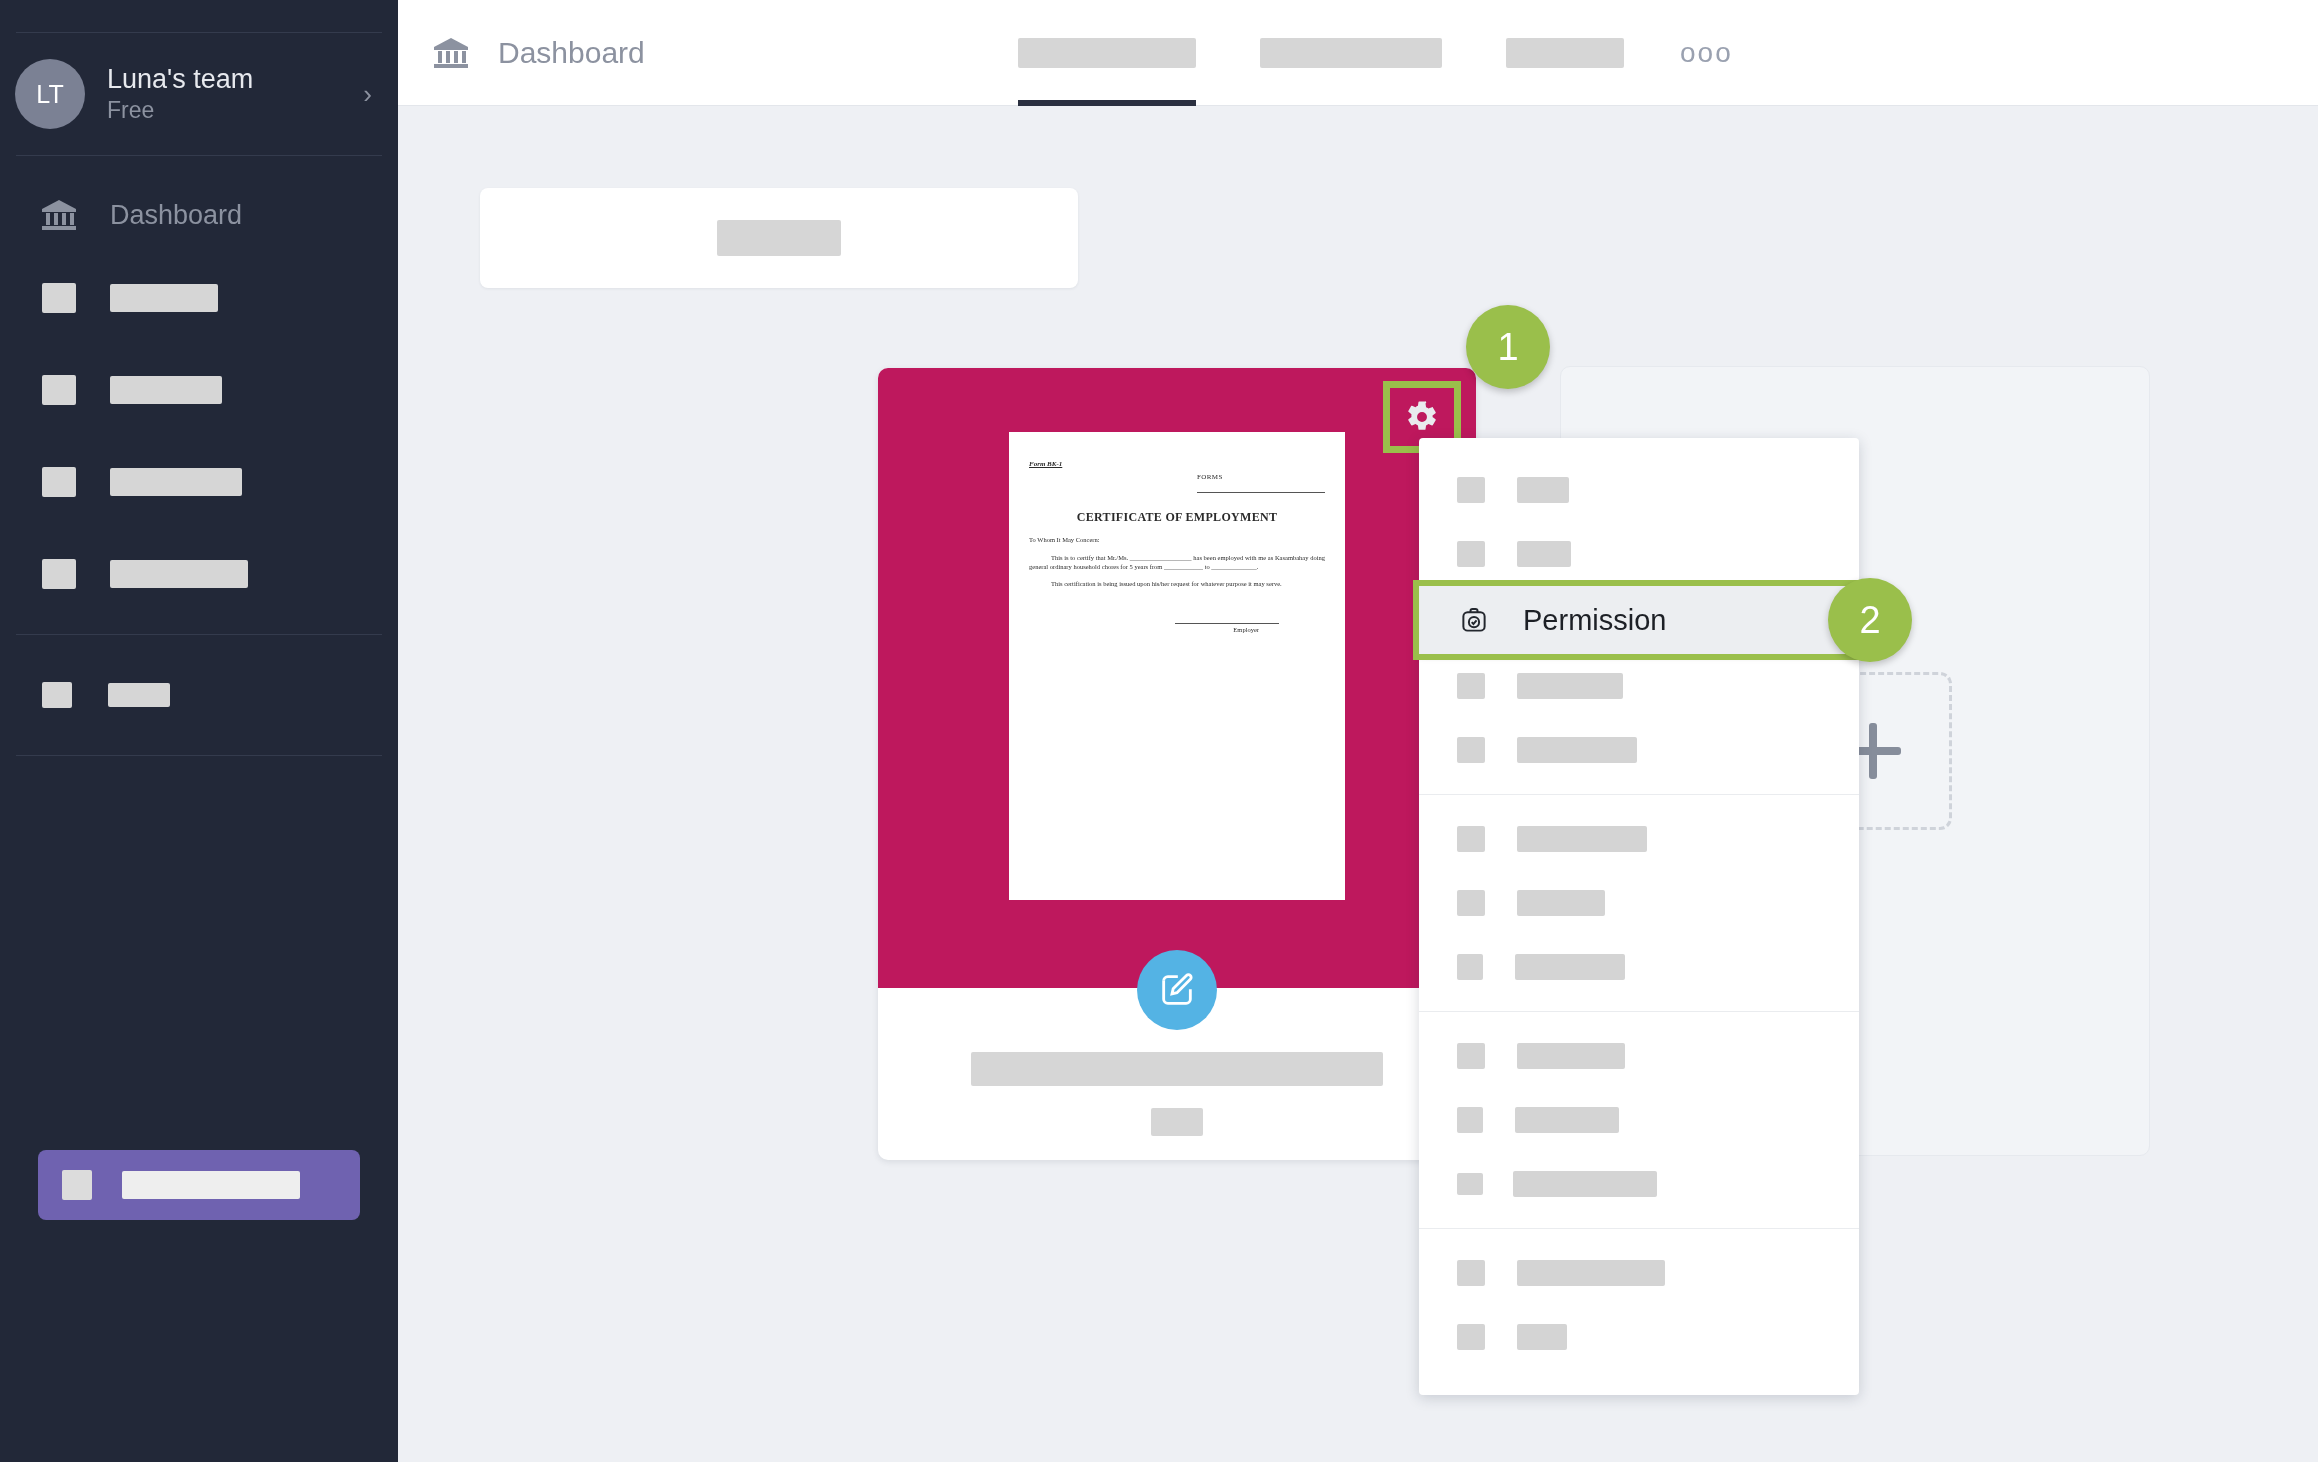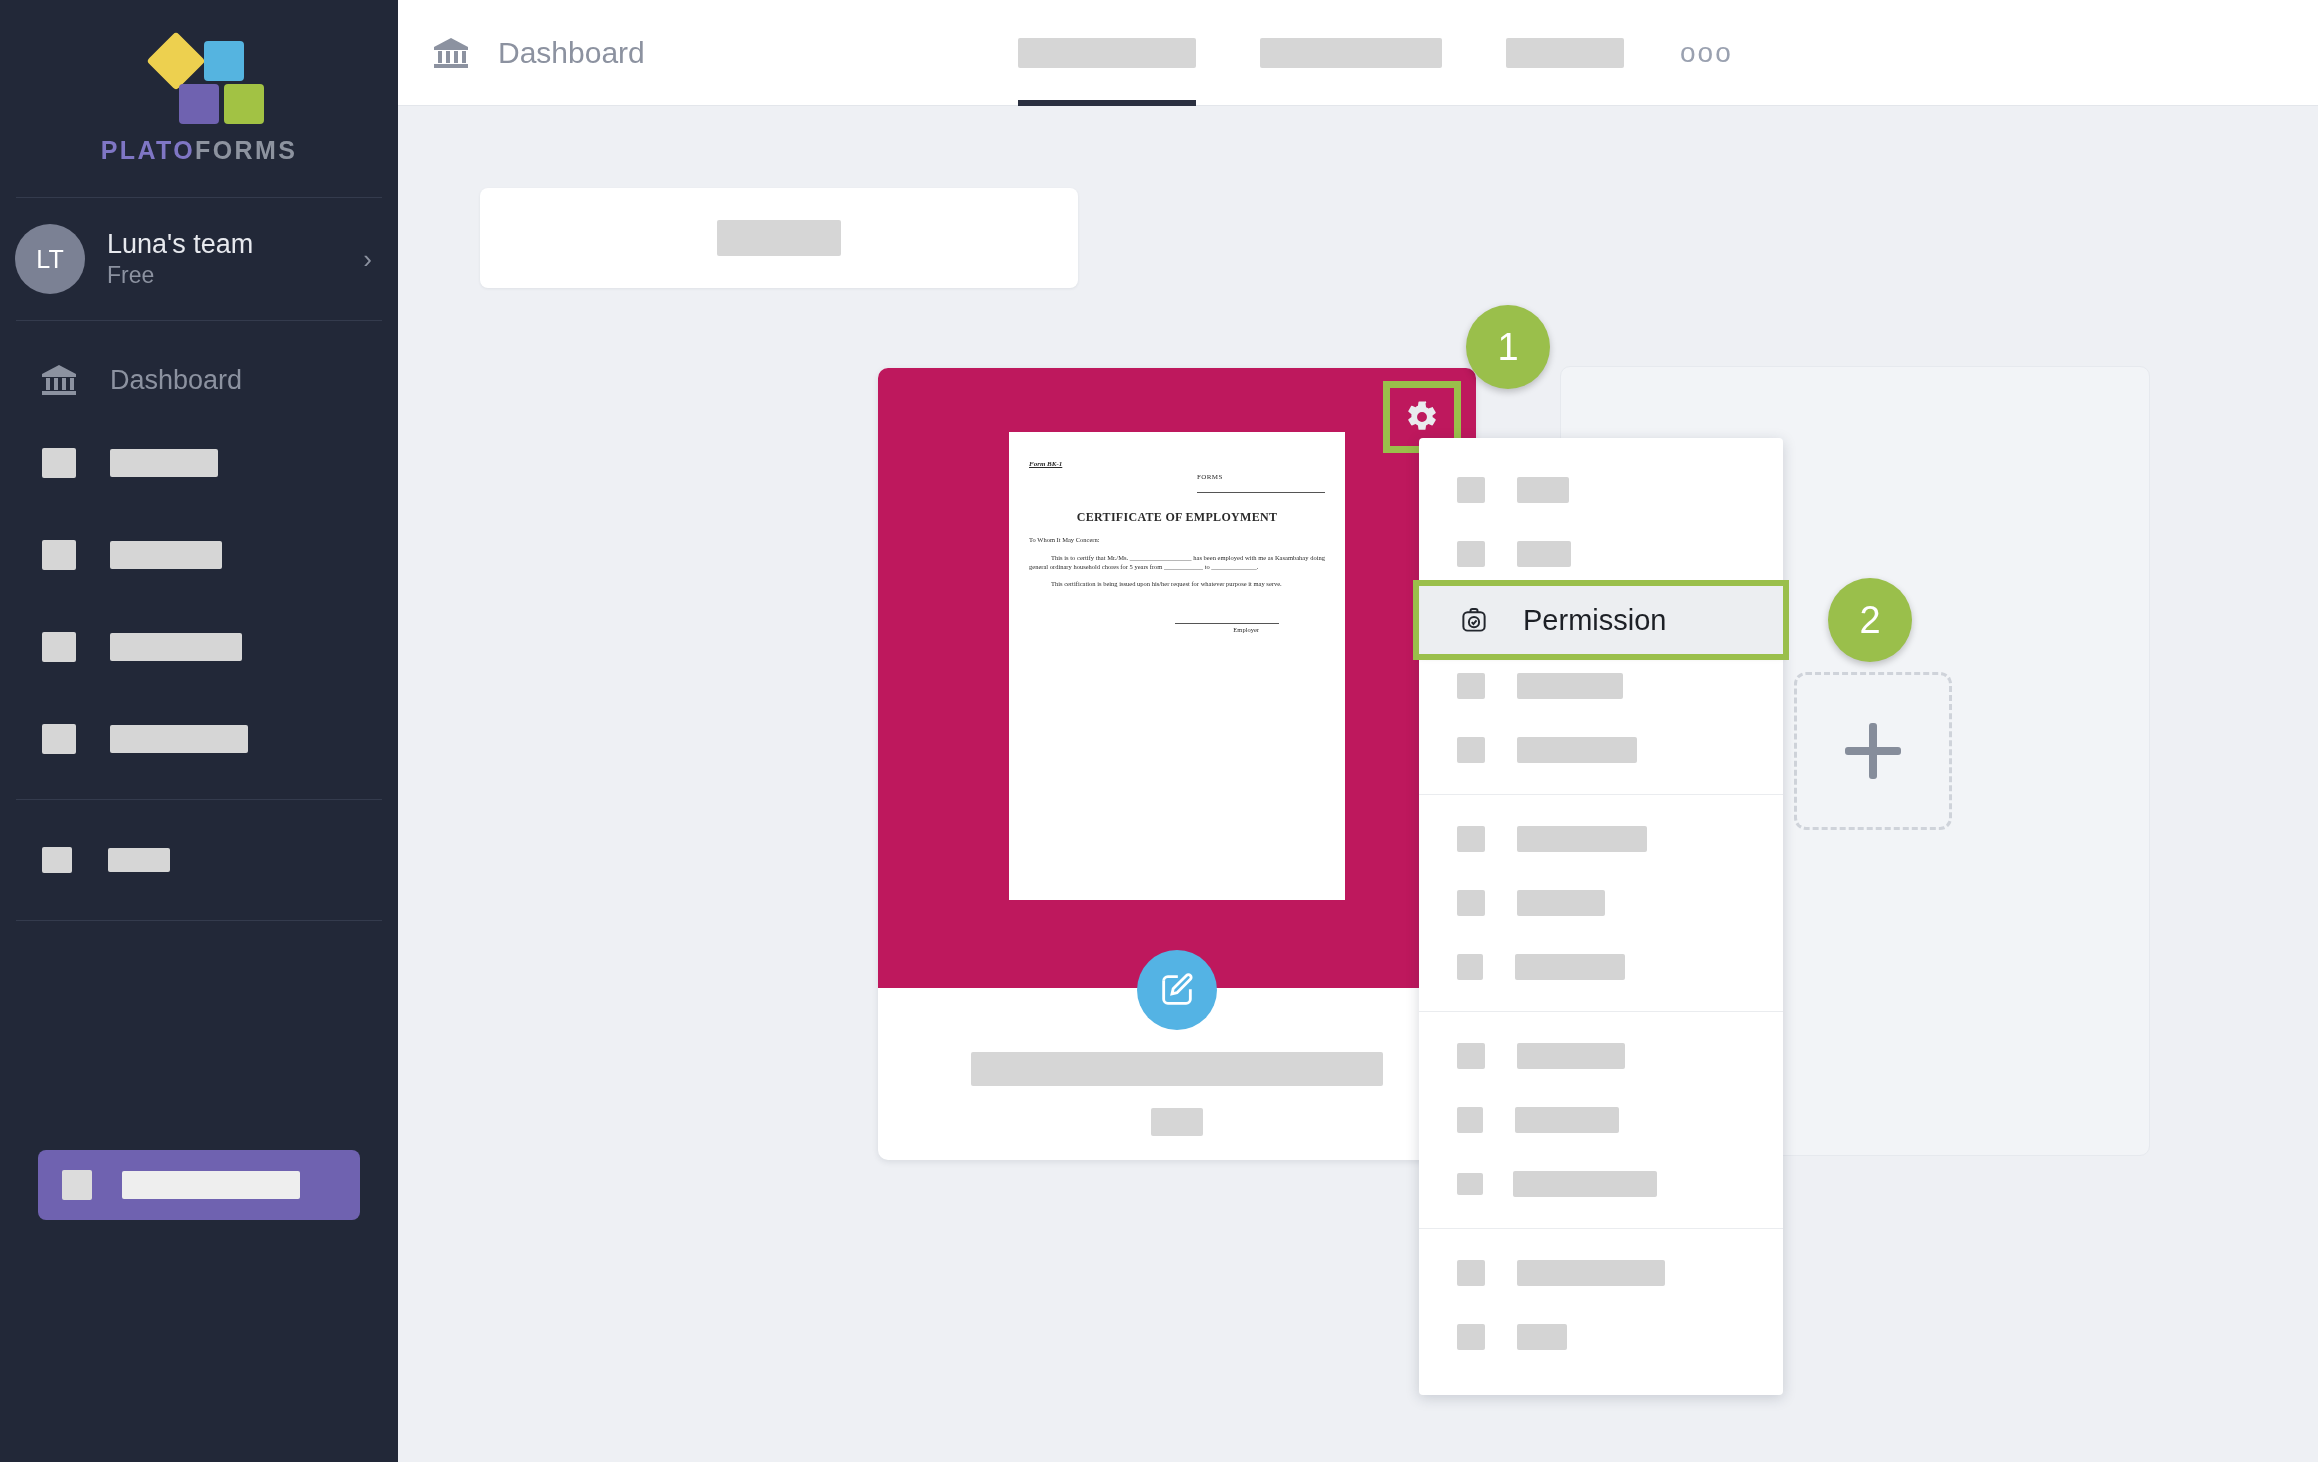--- a/index.html
+++ b/index.html
@@ -152,21 +152,21 @@
     width: 80px; height: 80px; border-radius: 50%; background: #54b3e4;
     display: flex; align-items: center; justify-content: center; cursor: pointer; z-index: 3;
   }
   .edit-fab svg { width: 40px; height: 40px; fill: none; stroke: #fff; stroke-width: 1.7; }
   .form-footer { padding-top: 64px; display: flex; flex-direction: column; align-items: center; }
   .footer-bar1 { width: 412px; height: 34px; background: #d6d6d6; border-radius: 2px; }
   .footer-bar2 { width: 52px; height: 28px; background: #d6d6d6; border-radius: 2px; margin-top: 22px; }
 
   
   .menu {
-    position: absolute; left: 1021px; top: 438px; width: 364px;
+    position: absolute; left: 1021px; top: 438px; width: 440px;
     background: #fff; border-radius: 4px; box-shadow: 0 3px 14px rgba(30,40,60,.18);
     padding: 8px 0 14px 0;
   }
   .menu-group { padding: 12px 0; }
   .menu-sep { height: 1px; background: #eaecef; }
   .menu-item { display: flex; align-items: center; height: 64px; padding-left: 38px; cursor: pointer; }
   .menu-skel-box { width: 28px; height: 26px; background: #d4d4d4; border-radius: 2px; flex: 0 0 28px; }
   .menu-skel-bar { height: 26px; background: #d4d4d4; border-radius: 2px; margin-left: 32px; }
   .menu-item.permission {
     position: relative; height: 68px; background: #eceef1;
@@ -184,31 +184,20 @@
   }
   .badge-1 { left: 1068px; top: 305px; width: 84px; height: 84px; }
   .badge-2 { left: 1430px; top: 578px; width: 84px; height: 84px; }
 </style>
 </head>
 <body>
 
 <div class="app">
 
   <div class="sidebar">
-    <div class="logo-wrap">
-      <div class="logo-mark">
-        <div class="logo-diamond"></div>
-        <div class="logo-sq-blue"></div>
-        <div class="logo-sq-purple"></div>
-        <div class="logo-sq-green"></div>
-      </div>
-      <div class="logo-text">
-        <span class="p1">PLATO</span><span class="p2">FORMS</span>
-      </div>
-    </div>
 
     <div class="sb-divider"></div>
 
     <div class="team-row">
       <div class="team-avatar">LT</div>
       <div class="team-meta">
         <div class="team-name">Luna's team</div>
         <div class="team-plan">Free</div>
       </div>
       <div class="team-chev">›</div>

